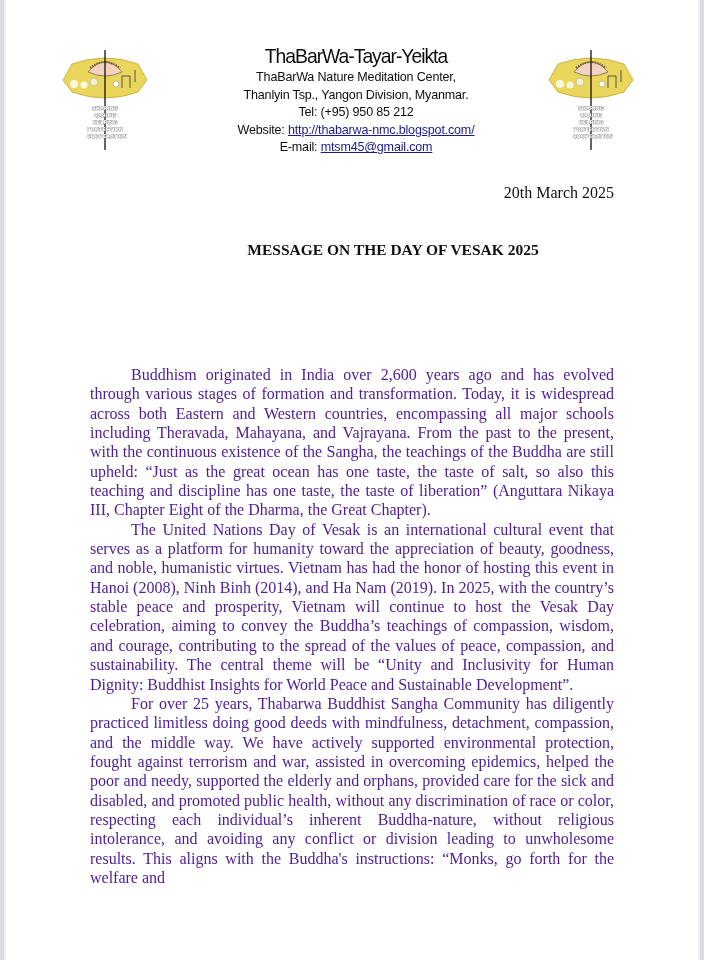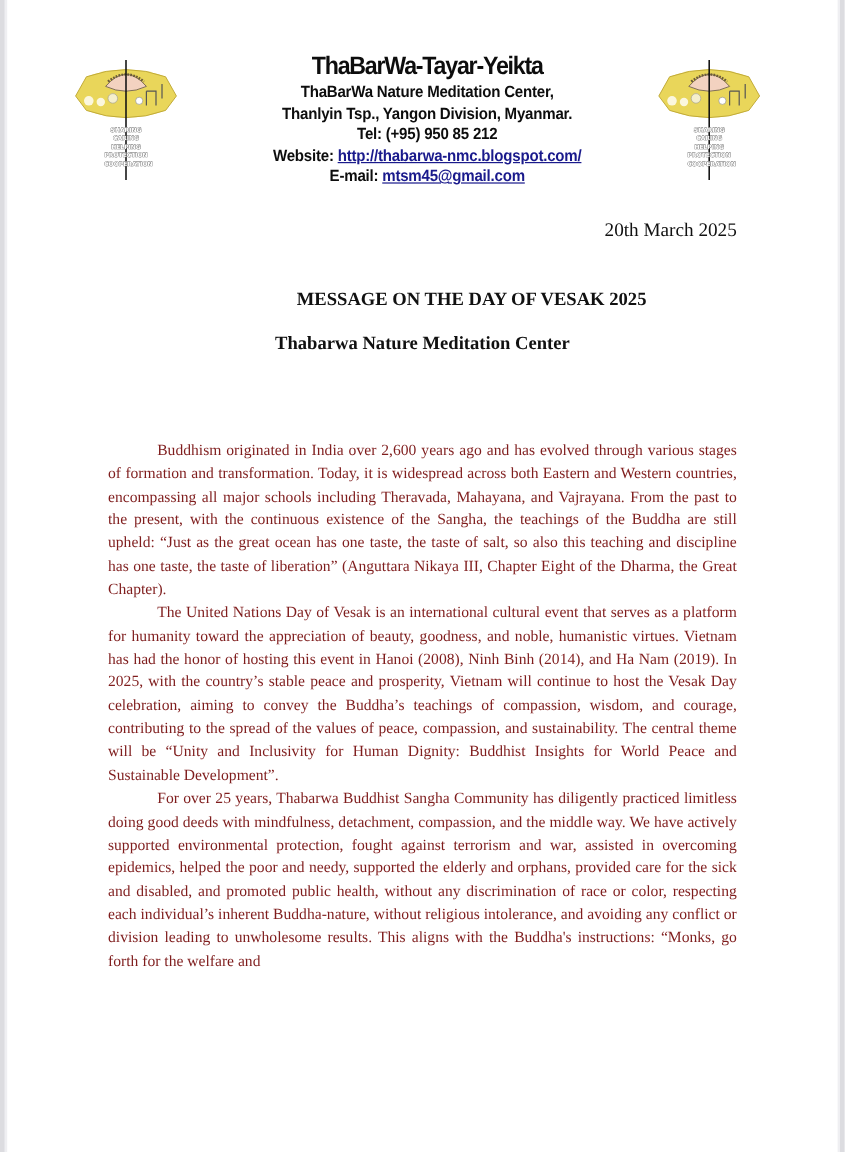--- a/index.html
+++ b/index.html
@@ -12,21 +12,21 @@
   .edge-left { position: absolute; left: 0; top: 0; width: 4px; height: 960px; background: #dcdce0; }
   .edge-left::after { content: ""; position: absolute; left: 4px; top: 0; width: 2px; height: 960px; background: #efeff2; }
   .edge-right { position: absolute; right: 0; top: 0; width: 4px; height: 960px; background: #dcdce0; }
   .edge-right::before { content: ""; position: absolute; left: -2px; top: 0; width: 2px; height: 960px; background: #efeff2; }
 
   .letterhead { position: absolute; left: 0; top: 0; width: 704px; height: 170px; }
   .head-center {
     position: absolute; left: 180px; width: 352px; top: 44px;
     text-align: center;
     font-family: "Liberation Sans", "DejaVu Sans", sans-serif;
-    font-weight: bold; color: #0d0d0d;
+    font-weight: normal; color: #0d0d0d;
   }
   .org-name {
     font-size: 21px; line-height: 24px; letter-spacing: -1.1px;
     transform: scaleX(0.92); transform-origin: center; display: block;
   }
   .head-line {
     display: block; font-size: 13.5px; line-height: 17.6px; letter-spacing: -0.2px;
     transform: scaleX(0.93); transform-origin: center; white-space: nowrap;
   }
   .head-line a { color: #1a1a8c; text-decoration: underline; }
@@ -45,22 +45,22 @@
     font-weight: bold; font-size: 15.5px; line-height: 20px; margin-left: 41px;
   }
   .doc-sub {
     position: absolute; left: 0; width: 704px; top: 278px; text-align: center;
     font-weight: bold; font-size: 15.5px; line-height: 18.5px;
   }
   .doc-sub span { display: block; }
 
   .body-text {
     position: absolute; left: 90px; width: 524px; top: 365px;
-    font-size: 13px; line-height: 19.35px; text-align: justify;
-    color: #7f1d1d;
+    font-size: 16px; line-height: 19.35px; text-align: justify;
+    color: #4c1d95;
   }
   .body-text p { margin: 0; text-indent: 41px; }
 </style>
 </head>
 <body>
 
 <div class="edge-left"></div>
 <div class="edge-right"></div>
 
 <div class="letterhead">
@@ -116,20 +116,19 @@
       </g>
     </svg>
   </div>
 </div>
 
 <div class="date">20th March 2025</div>
 
 <div class="doc-title">MESSAGE ON THE DAY OF VESAK 2025</div>
 
 <div class="doc-sub">
-  <span>Thabarwa Nature Meditation Center</span>
 </div>
 
 <div class="body-text">
   <p>Buddhism originated in India over 2,600 years ago and has evolved through various stages of formation and transformation. Today, it is widespread across both Eastern and Western countries, encompassing all major schools including Theravada, Mahayana, and Vajrayana. From the past to the present, with the continuous existence of the Sangha, the teachings of the Buddha are still upheld: “Just as the great ocean has one taste, the taste of salt, so also this teaching and discipline has one taste, the taste of liberation” (Anguttara Nikaya III, Chapter Eight of the Dharma, the Great Chapter).</p>
   <p>The United Nations Day of Vesak is an international cultural event that serves as a platform for humanity toward the appreciation of beauty, goodness, and noble, humanistic virtues. Vietnam has had the honor of hosting this event in Hanoi (2008), Ninh Binh (2014), and Ha Nam (2019). In 2025, with the country’s stable peace and prosperity, Vietnam will continue to host the Vesak Day celebration, aiming to convey the Buddha’s teachings of compassion, wisdom, and courage, contributing to the spread of the values of peace, compassion, and sustainability. The central theme will be “Unity and Inclusivity for Human Dignity: Buddhist Insights for World Peace and Sustainable Development”.</p>
   <p>For over 25 years, Thabarwa Buddhist Sangha Community has diligently practiced limitless doing good deeds with mindfulness, detachment, compassion, and the middle way. We have actively supported environmental protection, fought against terrorism and war, assisted in overcoming epidemics, helped the poor and needy, supported the elderly and orphans, provided care for the sick and disabled, and promoted public health, without any discrimination of race or color, respecting each individual’s inherent Buddha-nature, without religious intolerance, and avoiding any conflict or division leading to unwholesome results. This aligns with the Buddha's instructions: “Monks, go forth for the welfare and</p>
 </div>
 
 </body></html>

